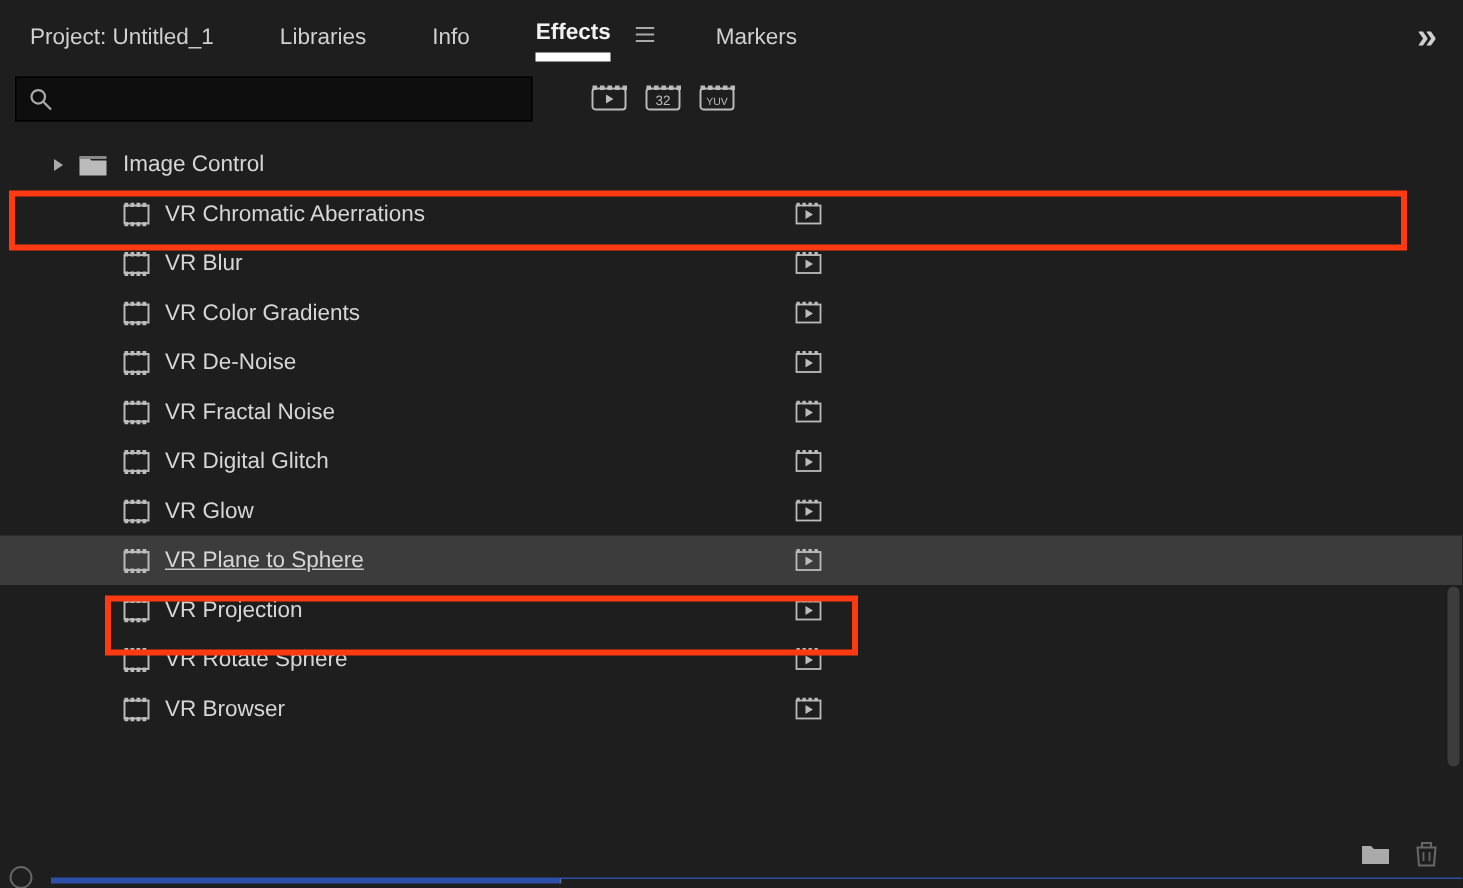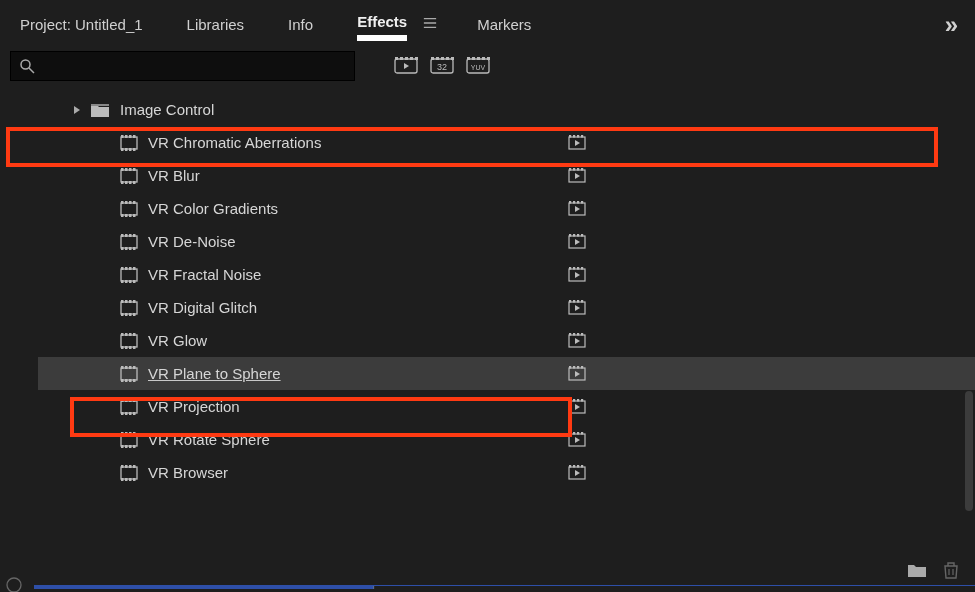--- a/index.html
+++ b/index.html
@@ -49,21 +49,20 @@
     width: 26px; height: 22px;
     display: flex; align-items: center; justify-content: center;
     color: #ccc;
   }
   .fx-btn svg { width: 24px; height: 20px; }
 
   .tree {
     position: relative;
     padding-top: 2px;
     height: 480px;
-    margin-left: 38px;
   }
   .row {
     height: 33px;
     display: flex;
     align-items: center;
     padding-left: 0;
     position: relative;
   }
   .row.selected { background: #3c3c3c; text-decoration: underline; }
   .indent-1 { padding-left: 30px; }

